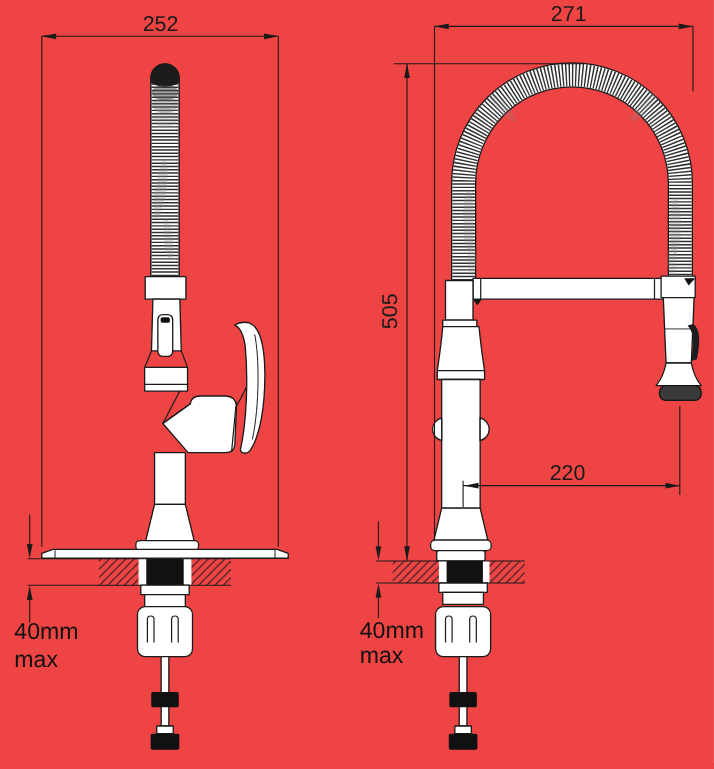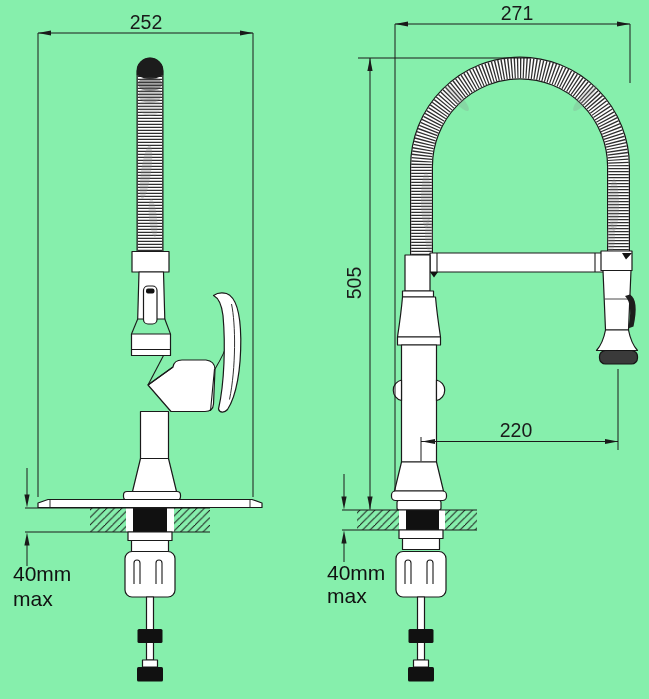--- a/index.html
+++ b/index.html
@@ -1,16 +1,16 @@
 <!DOCTYPE html>
 <html><head>
 <meta charset="utf-8">
 <style>
   html,body{margin:0;padding:0;background:#ffffff;}
-  .sheet{width:649px;height:699px;background:#86efac;position:relative;overflow:hidden;}
+  .sheet{width:649px;height:699px;background:#ef4444;position:relative;overflow:hidden;}
   svg{display:block;}
   .line{stroke:#1a1a1a;stroke-width:1.1;fill:none;stroke-linejoin:round;}
   .dim{stroke:#1a1a1a;stroke-width:1;fill:none;}
   .part{fill:#ffffff;stroke:#1a1a1a;stroke-width:1.2;stroke-linejoin:round;}
   .seam{stroke:#4a4a4a;stroke-width:1;fill:none;}
   .dk{fill:#111111;stroke:none;}
   .arr{fill:#1a1a1a;stroke:none;}
   .hoseoutline{stroke:#1a1a1a;fill:none;stroke-linecap:butt;}
   .hosewhite{stroke:#ffffff;fill:none;stroke-linecap:butt;}
   .hosecoil{stroke:#2f2f2f;fill:none;stroke-linecap:butt;stroke-dasharray:1.3 1.7;}

